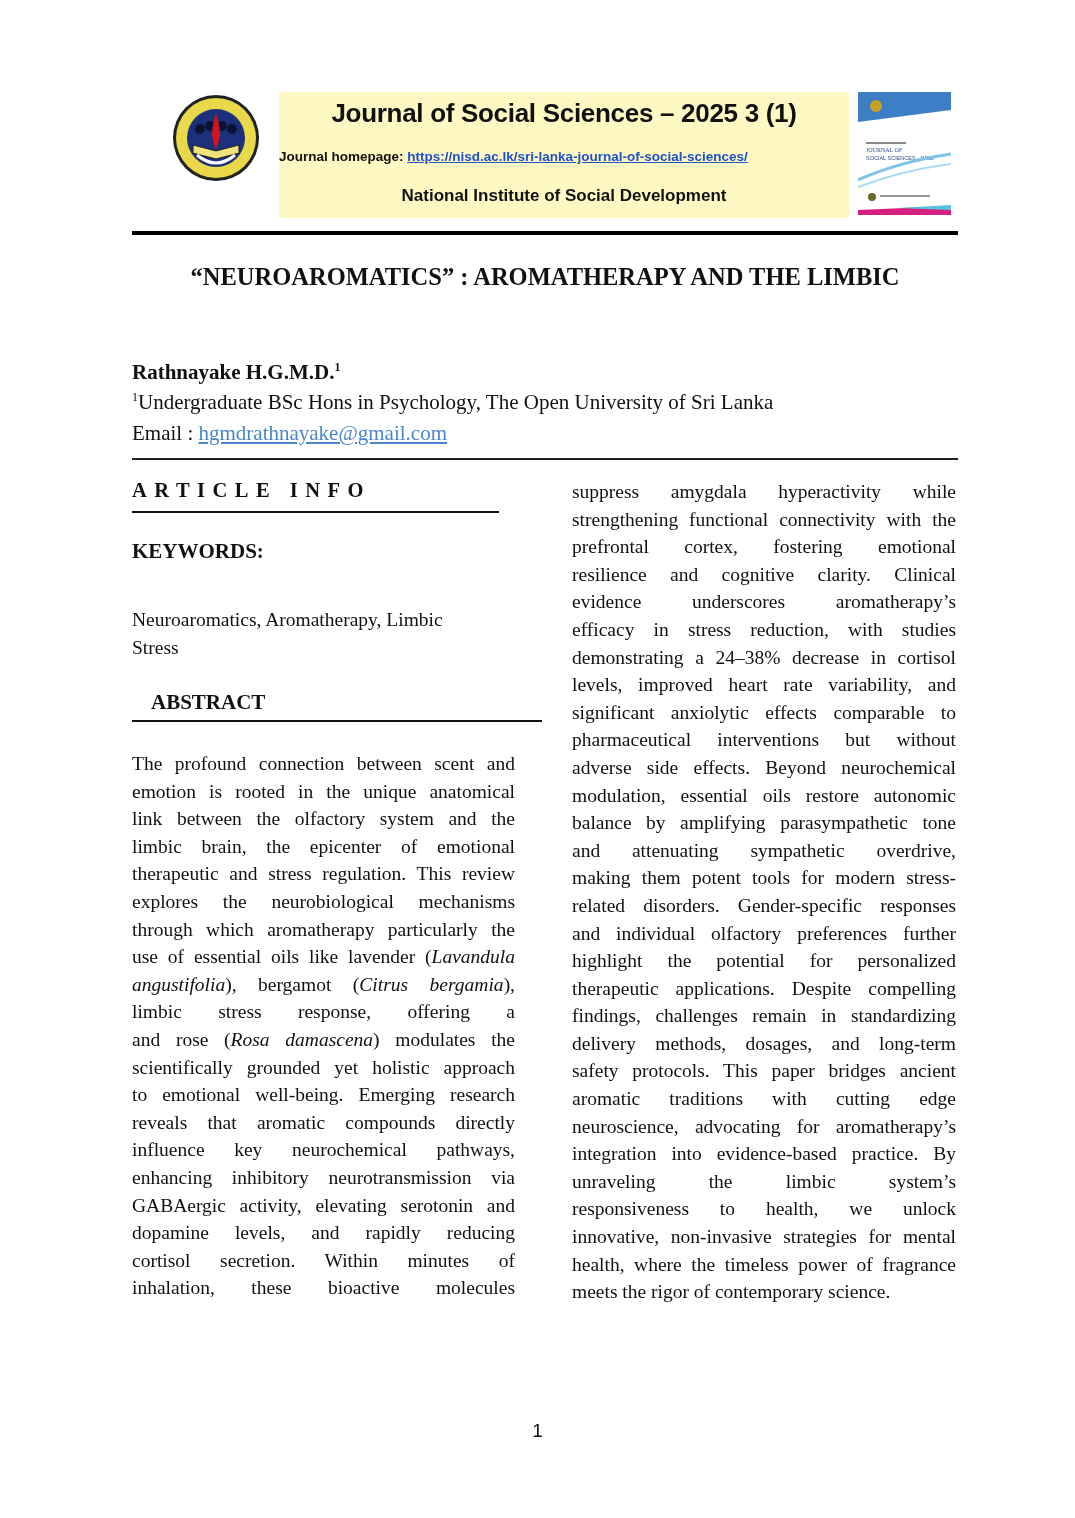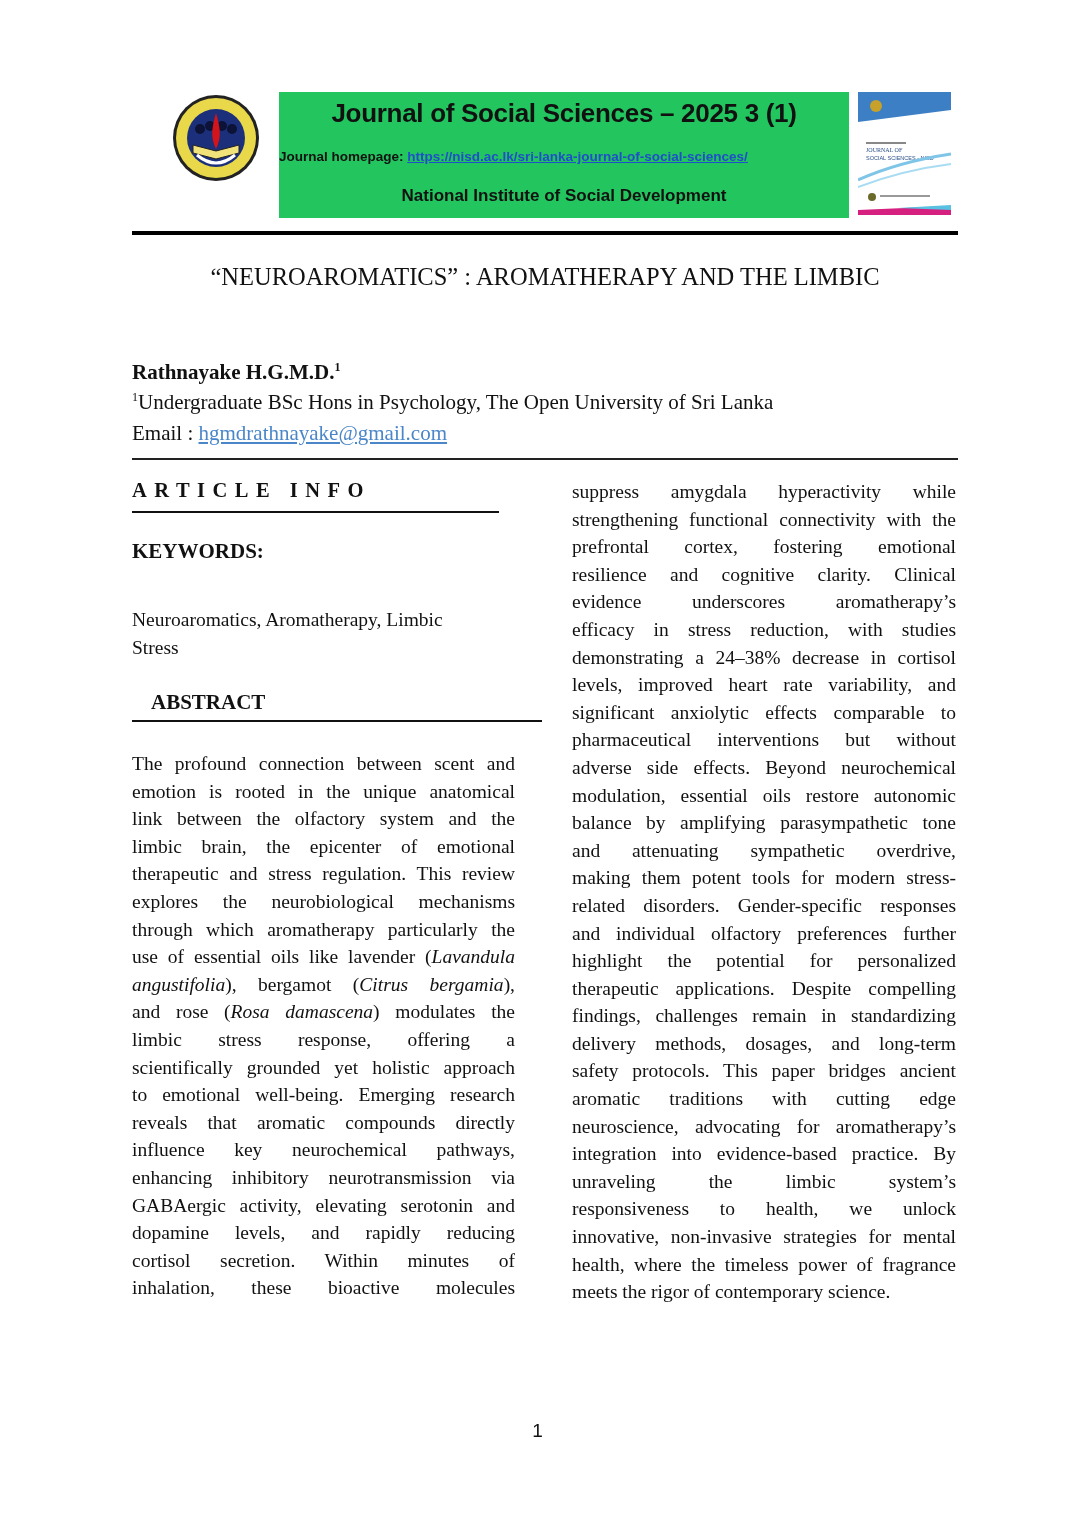--- a/index.html
+++ b/index.html
@@ -2,31 +2,31 @@
 <html><head>
 <meta charset="utf-8">
 <style>
   html, body { margin:0; padding:0; background:#ffffff; }
   body { width:1075px; height:1518px; position:relative; overflow:hidden; color:#111; }
   .serif { font-family: "Liberation Serif", "DejaVu Serif", serif; }
   .sans { font-family: "Liberation Sans", "DejaVu Sans", sans-serif; }
 
   
   .logo { position:absolute; left:171px; top:93px; width:90px; height:90px; }
-  .header-box { position:absolute; left:279px; top:92px; width:570px; height:126px; background:#22c55e; }
+  .header-box { position:absolute; left:279px; top:92px; width:570px; height:126px; background:#fef9c3; }
   .journal-title { position:absolute; left:0; right:0; top:6px; text-align:center; font-size:26px; font-weight:bold; color:#111; letter-spacing:-0.3px; }
   .homepage { position:absolute; left:0; right:0; top:57px; text-align:left; font-size:13.5px; font-weight:bold; color:#111; }
   .homepage a { color:#1f4fc9; text-decoration:underline; }
   .institute { position:absolute; left:0; right:0; top:94px; text-align:center; font-size:17px; font-weight:bold; color:#111; }
   .cover { position:absolute; left:858px; top:92px; width:93px; height:123px; overflow:hidden; }
 
   .rule-thick { position:absolute; left:132px; top:231px; width:826px; height:4px; background:#000; }
 
   
-  .paper-title { position:absolute; left:132px; width:826px; top:260px; text-align:center; font-size:24.5px; font-weight:normal; line-height:33px; }
+  .paper-title { position:absolute; left:132px; width:826px; top:260px; text-align:center; font-size:24.5px; font-weight:bold; line-height:33px; }
   .author { position:absolute; left:132px; top:360px; font-size:21px; font-weight:bold; }
   .author sup { font-size:12px; }
   .affil { position:absolute; left:132px; top:390px; font-size:21px; }
   .affil sup { font-size:12px; }
   .email { position:absolute; left:132px; top:421px; font-size:21px; }
   .email a { color:#4a86c8; text-decoration:underline; }
   .rule-thin { position:absolute; left:132px; top:458px; width:826px; height:2px; background:#222; }
 
   
   .article-info { position:absolute; left:132px; top:479px; font-size:20.5px; font-weight:bold; letter-spacing:7.5px; }
@@ -113,22 +113,22 @@
 <div class="col col-left serif">
   <span class="line">The profound connection between scent and</span>
   <span class="line">emotion is rooted in the unique anatomical</span>
   <span class="line">link between the olfactory system and the</span>
   <span class="line">limbic brain, the epicenter of emotional</span>
   <span class="line">therapeutic and stress regulation. This review</span>
   <span class="line">explores the neurobiological mechanisms</span>
   <span class="line">through which aromatherapy particularly the</span>
   <span class="line"><span>use of essential oils like lavender (</span><i>Lavandula</i></span>
   <span class="line"><i>angustifolia</i><span>), bergamot (</span><i>Citrus bergamia</i><span>),</span></span>
+  <span class="line">limbic stress response, offering a</span>
   <span class="line"><span>and rose (</span><i>Rosa damascena</i><span>) modulates the</span></span>
-  <span class="line">limbic stress response, offering a</span>
   <span class="line">scientifically grounded yet holistic approach</span>
   <span class="line">to emotional well-being. Emerging research</span>
   <span class="line">reveals that aromatic compounds directly</span>
   <span class="line">influence key neurochemical pathways,</span>
   <span class="line">enhancing inhibitory neurotransmission via</span>
   <span class="line">GABAergic activity, elevating serotonin and</span>
   <span class="line">dopamine levels, and rapidly reducing</span>
   <span class="line">cortisol secretion. Within minutes of</span>
   <span class="line">inhalation, these bioactive molecules</span>
 </div>

